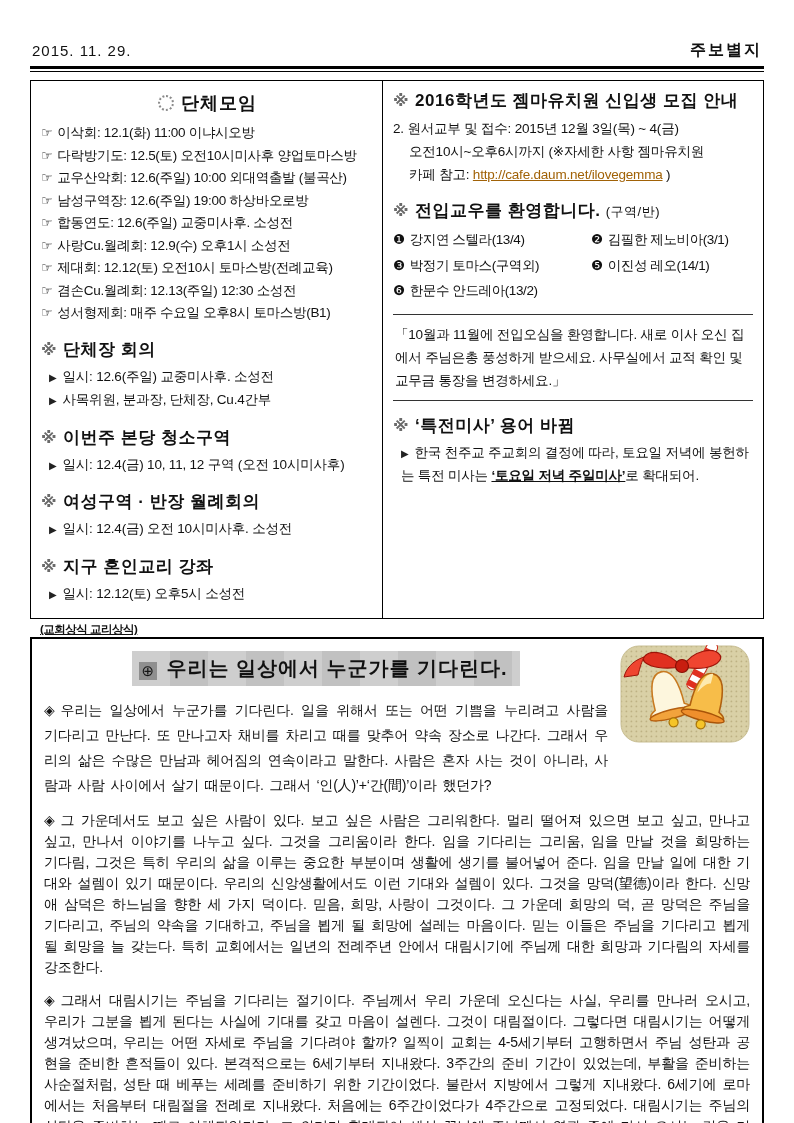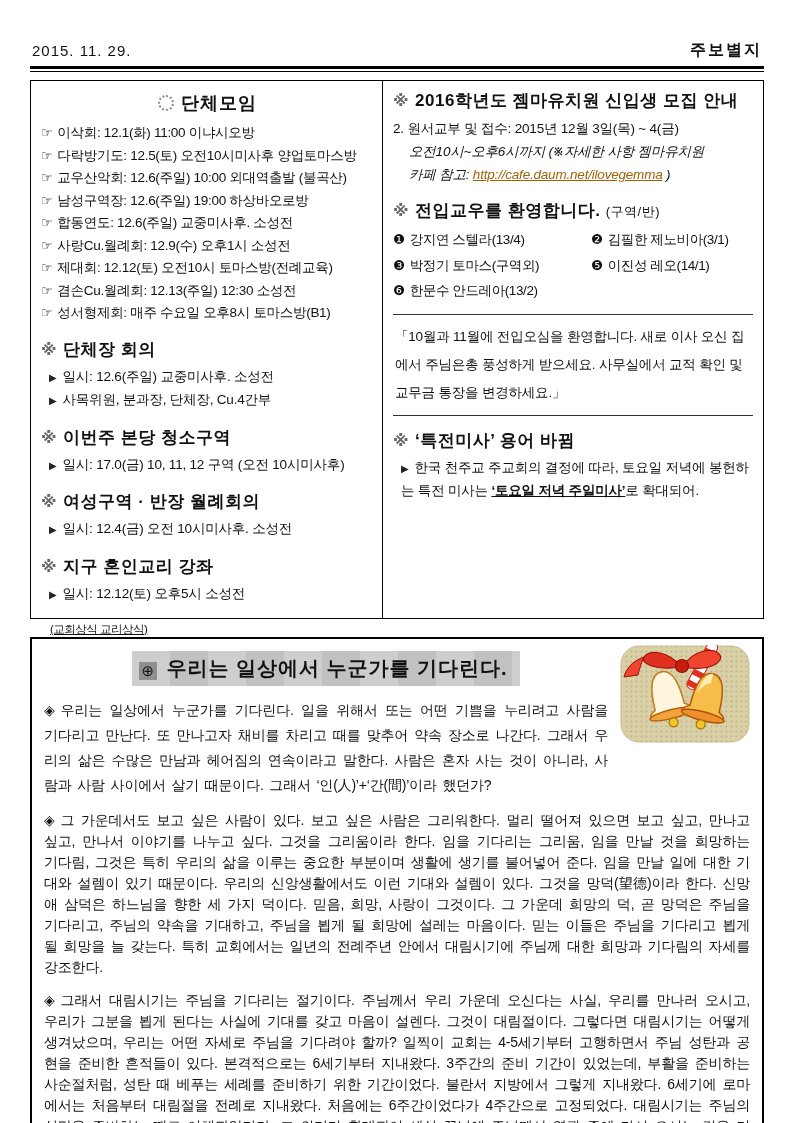--- a/index.html
+++ b/index.html
@@ -19,30 +19,30 @@
   .dotted-circle{width:12px;height:12px;border:2px dotted #8a8a8a;border-radius:50%;flex:0 0 auto;}
   .mi{font-size:13.5px;line-height:22.5px;white-space:nowrap;letter-spacing:-0.3px;}
   .fin{color:#222;margin-right:5px;font-size:13px;}
   .sec{margin-top:13px;}
   .sec-title{font-size:17px;font-weight:bold;margin-bottom:5px;letter-spacing:0.5px;}
   .mark{color:#6a6a6a;font-weight:bold;margin-right:6px;font-size:16px;}
   .sec-title .plain{font-weight:bold;}
   .bl{font-size:13.5px;line-height:22.5px;padding-left:8px;letter-spacing:-0.2px;}
   .tri{font-size:10px;margin-right:6px;color:#222;}
   .rline{font-size:13.5px;line-height:23px;letter-spacing:-0.2px;}
-  .ind{padding-left:16px;font-style:italic;}
+  .ind{padding-left:16px;}
   .link{color:#a16207;text-decoration:underline;cursor:pointer;}
   .welcome-grid{display:grid;grid-template-columns:55% 45%;font-size:13.5px;line-height:25.5px;letter-spacing:-0.4px;}
   .wnum{margin-right:5px;}
-  .note{border-top:1px solid #333;border-bottom:1px solid #333;margin:10px 0 9px;padding:8px 2px;font-size:13.5px;line-height:28px;letter-spacing:-0.2px;}
+  .note{border-top:1px solid #333;border-bottom:1px solid #333;margin:10px 0 9px;padding:8px 2px;font-size:13.5px;line-height:23px;letter-spacing:-0.2px;}
   .ul-bold{font-weight:bold;text-decoration:underline;}
   .titlesuffix{font-size:13px;font-weight:normal;}
   
   .art-box{border:2px solid #000;margin-top:18px;position:relative;padding:4px 12px 4px;min-height:486px;box-sizing:border-box;}
-  .corner{position:absolute;top:-17px;left:15px;background:#fff;font-size:11.5px;padding:0 3px;text-decoration:underline;letter-spacing:-0.5px;}
+  .corner{position:absolute;top:-17px;left:5px;background:#fff;font-size:11.5px;padding:0 3px;text-decoration:underline;letter-spacing:-0.5px;font-weight:bold;}
   .bells{float:right;width:130px;height:98px;margin:2px 0 8px 12px;}
   .art-title-row{text-align:center;margin:8px 0 12px;}
   .art-title{display:inline-block;background:repeating-linear-gradient(90deg,#cecece 0 38px,#c1c1c1 38px 76px);
              padding:4px 12px 4px 7px;font-size:20px;font-weight:bold;letter-spacing:1px;}
   .badge{display:inline-block;width:18px;height:18px;background:#8f8f8f;color:#151515;font-size:15px;line-height:18px;
          text-align:center;margin-right:9px;vertical-align:-1px;font-weight:normal;}
   .para{font-size:14px;line-height:21px;text-align:justify;margin:0 0 12px;letter-spacing:-0.2px;word-spacing:2px;}
   .para.p1{line-height:25px;}
   .pm{margin-right:6px;}
 </style>
@@ -75,21 +75,21 @@
       <div class="mi"><span class="fin">☞</span><span>성서형제회: 매주 수요일 오후8시 토마스방(B1)</span></div>
 
       <div class="sec">
         <div class="sec-title"><span class="mark">※</span><span class="plain">단체장 회의</span></div>
         <div class="bl"><span class="tri">▶</span><span>일시: 12.6(주일) 교중미사후. 소성전</span></div>
         <div class="bl"><span class="tri">▶</span><span>사목위원, 분과장, 단체장, Cu.4간부</span></div>
       </div>
 
       <div class="sec">
         <div class="sec-title"><span class="mark">※</span><span class="plain">이번주 본당 청소구역</span></div>
-        <div class="bl"><span class="tri">▶</span><span>일시: 17.0(금) 10, 11, 12 구역 (오전 10시미사후)</span></div>
+        <div class="bl"><span class="tri">▶</span><span>일시: 12.4(금) 10, 11, 12 구역 (오전 10시미사후)</span></div>
       </div>
 
       <div class="sec">
         <div class="sec-title"><span class="mark">※</span><span class="plain">여성구역 · 반장 월례회의</span></div>
         <div class="bl"><span class="tri">▶</span><span>일시: 12.4(금) 오전 10시미사후. 소성전</span></div>
       </div>
 
       <div class="sec">
         <div class="sec-title"><span class="mark">※</span><span class="plain">지구 혼인교리 강좌</span></div>
         <div class="bl"><span class="tri">▶</span><span>일시: 12.12(토) 오후5시 소성전</span></div>

